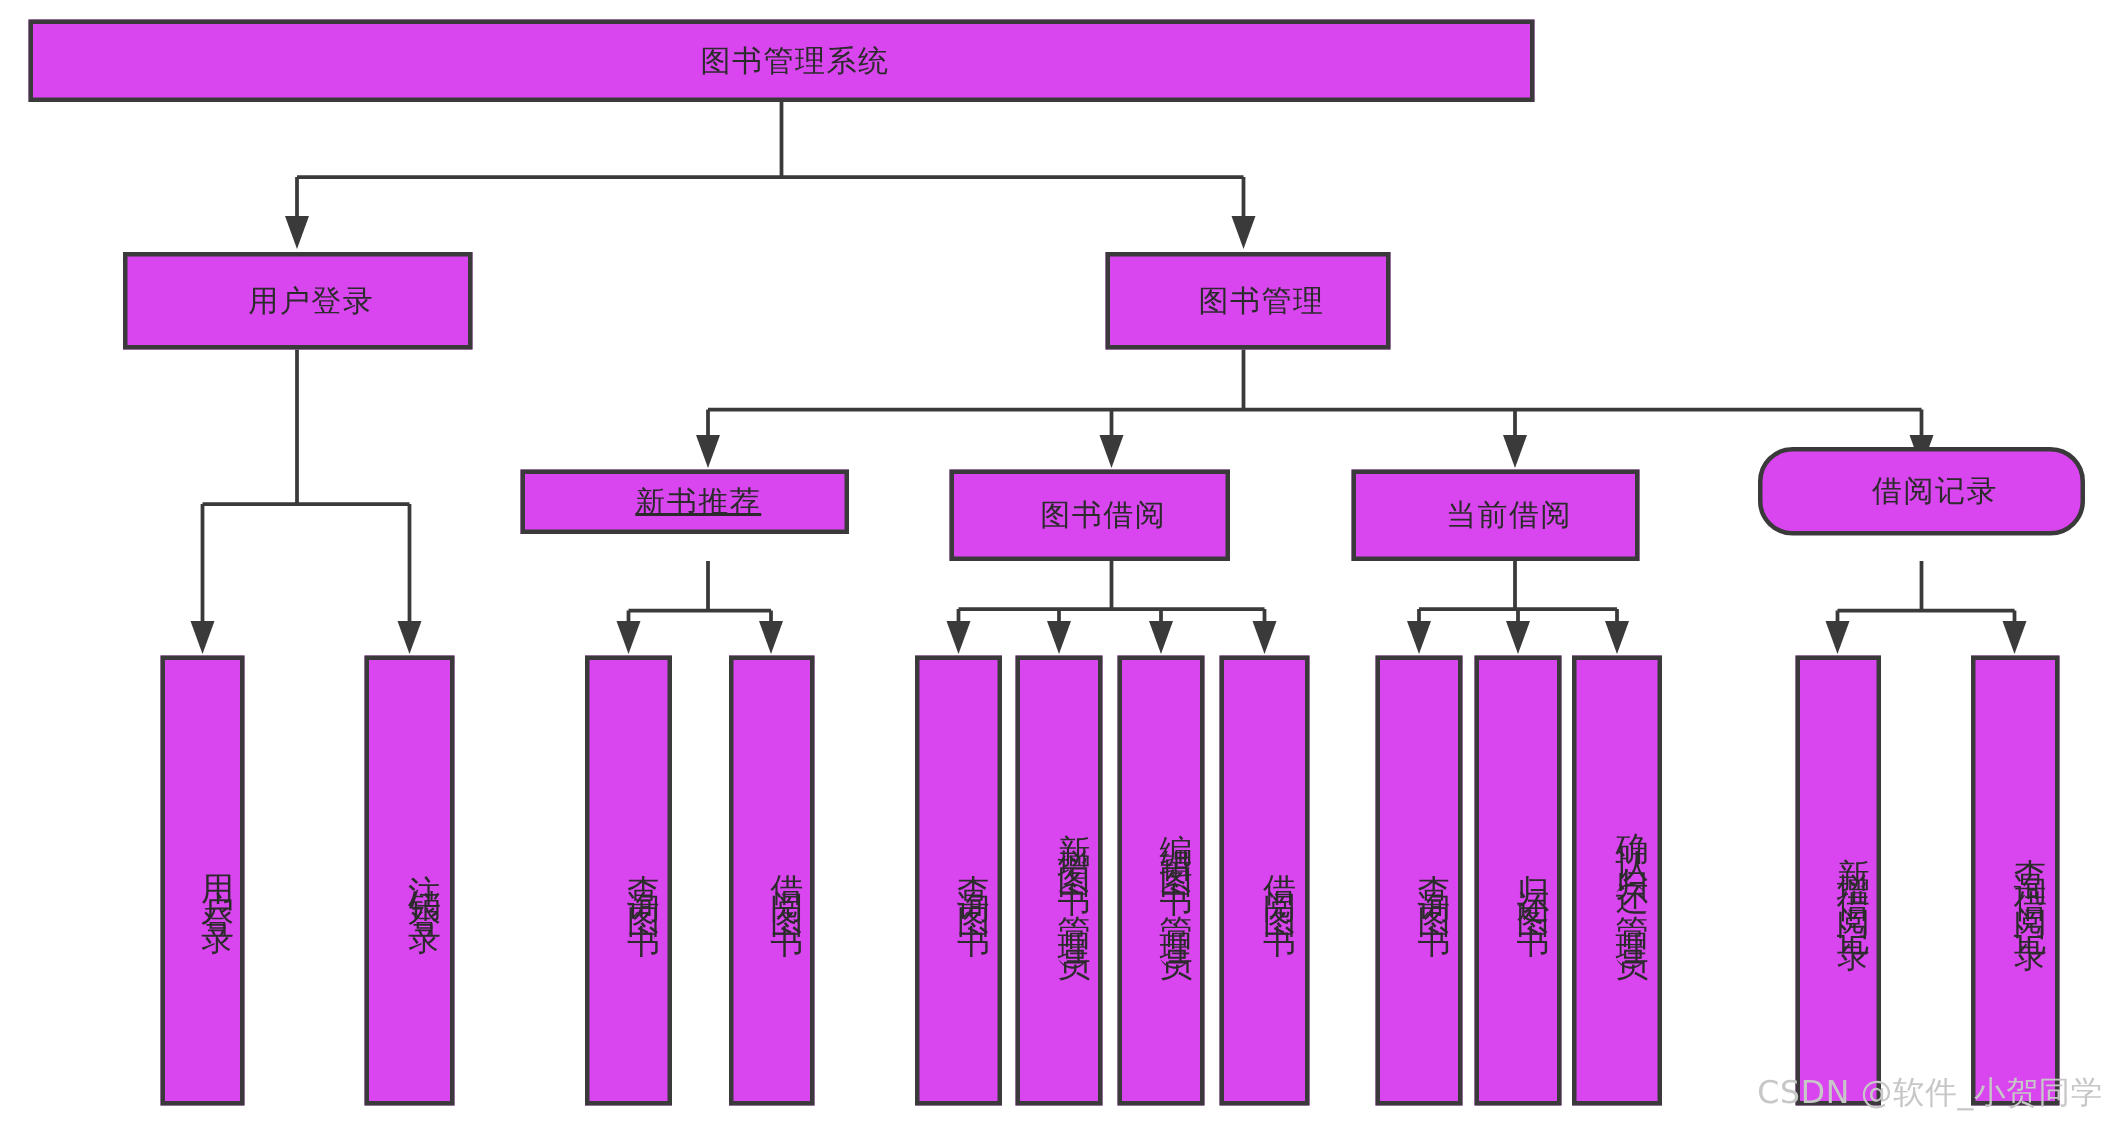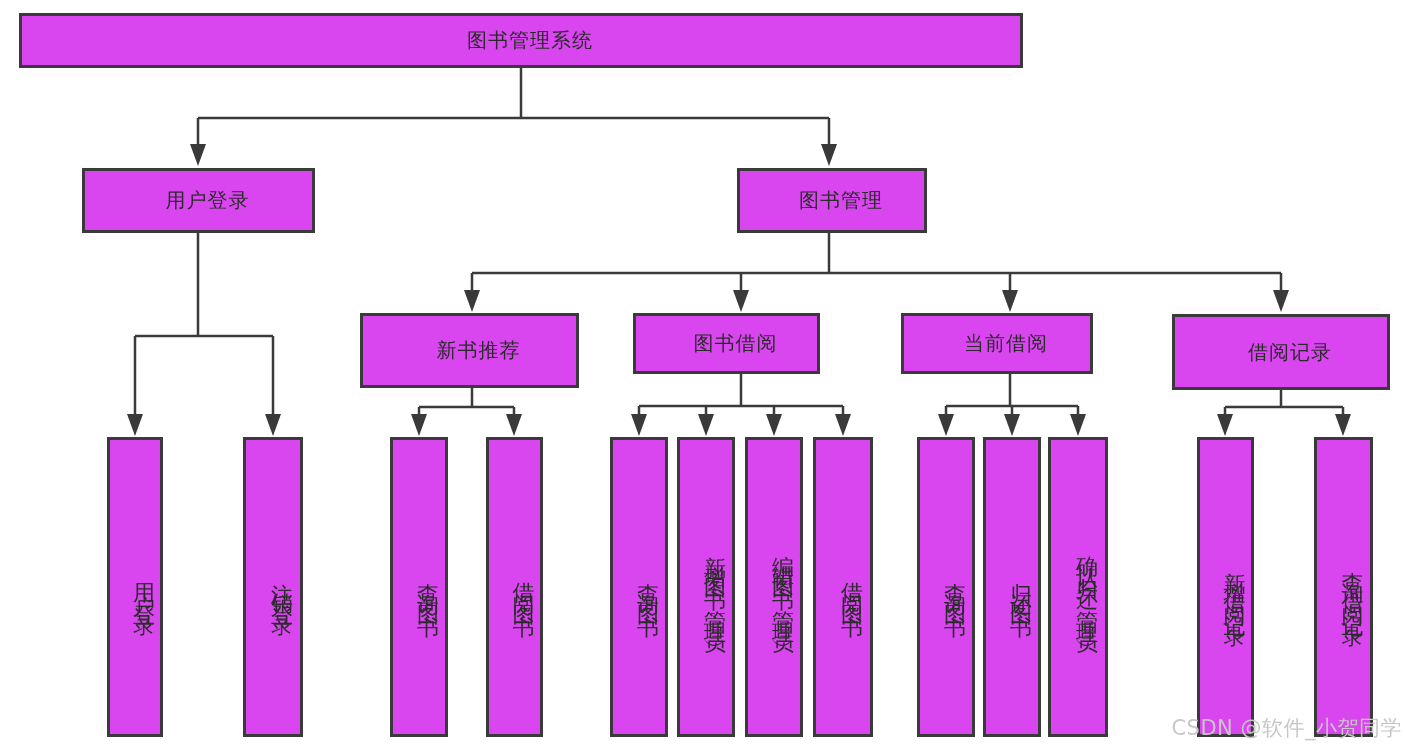--- a/index.html
+++ b/index.html
@@ -96,24 +96,24 @@
       <use href="#ah" x="1225" y="436"></use>
         <use href="#ah" x="1343" y="436"></use>
     </g>
   </svg>
 
   <div class="node" style="left:19px; top:13px; width:1004px; height:55px;">图书管理系统</div>
 
   <div class="node" style="left:82px; top:168px; width:233px; height:65px;">用户登录</div>
   <div class="node" style="left:713px; top:168px; width:190px; height:65px;margin-left:24px;">图书管理</div>
 
-  <div class="node" style="left:360px; top:313px; width:219px; height:75px;">新书推荐</div>
+  <div class="node" style="left:347px; top:313px; width:219px; height:43px;text-decoration:underline;">新书推荐</div>
   <div class="node" style="left:633px; top:313px; width:187px; height:61px;">图书借阅</div>
   <div class="node" style="left:901px; top:313px; width:192px; height:61px;">当前借阅</div>
-  <div class="node" style="left:1172px; top:314px; width:218px; height:76px;">借阅记录</div>
+  <div class="node" style="left:1172px; top:298px; width:218px; height:59px;border-radius:23px;">借阅记录</div>
 
   <div class="node vnode" style="left:107px; top:437px; width:56px; height:300px;">用户登录</div>
   <div class="node vnode" style="left:243px; top:437px; width:60px; height:300px;">注销登录</div>
 
   <div class="node vnode" style="left:390px; top:437px; width:58px; height:300px;">查询图书</div>
   <div class="node vnode" style="left:486px; top:437px; width:57px; height:300px;">借阅图书</div>
 
   <div class="node vnode" style="left:610px; top:437px; width:58px; height:300px;">查询图书</div>
   <div class="node vnode" style="left:677px; top:437px; width:58px; height:300px;">新增图书（管理员）</div>
   <div class="node vnode" style="left:745px; top:437px; width:58px; height:300px;">编辑图书（管理员）</div>

